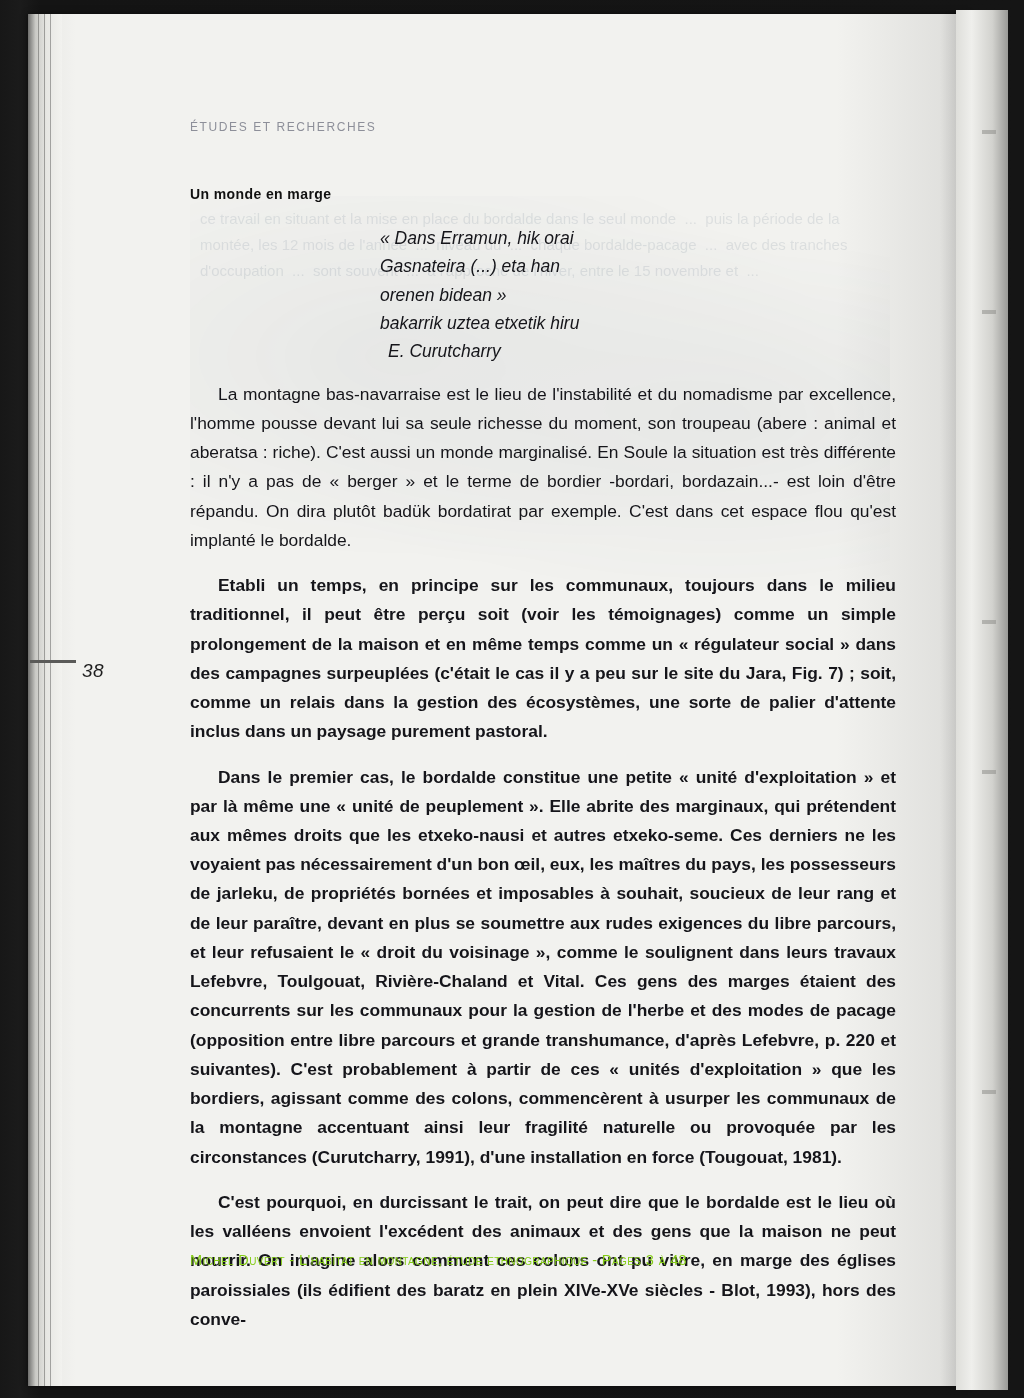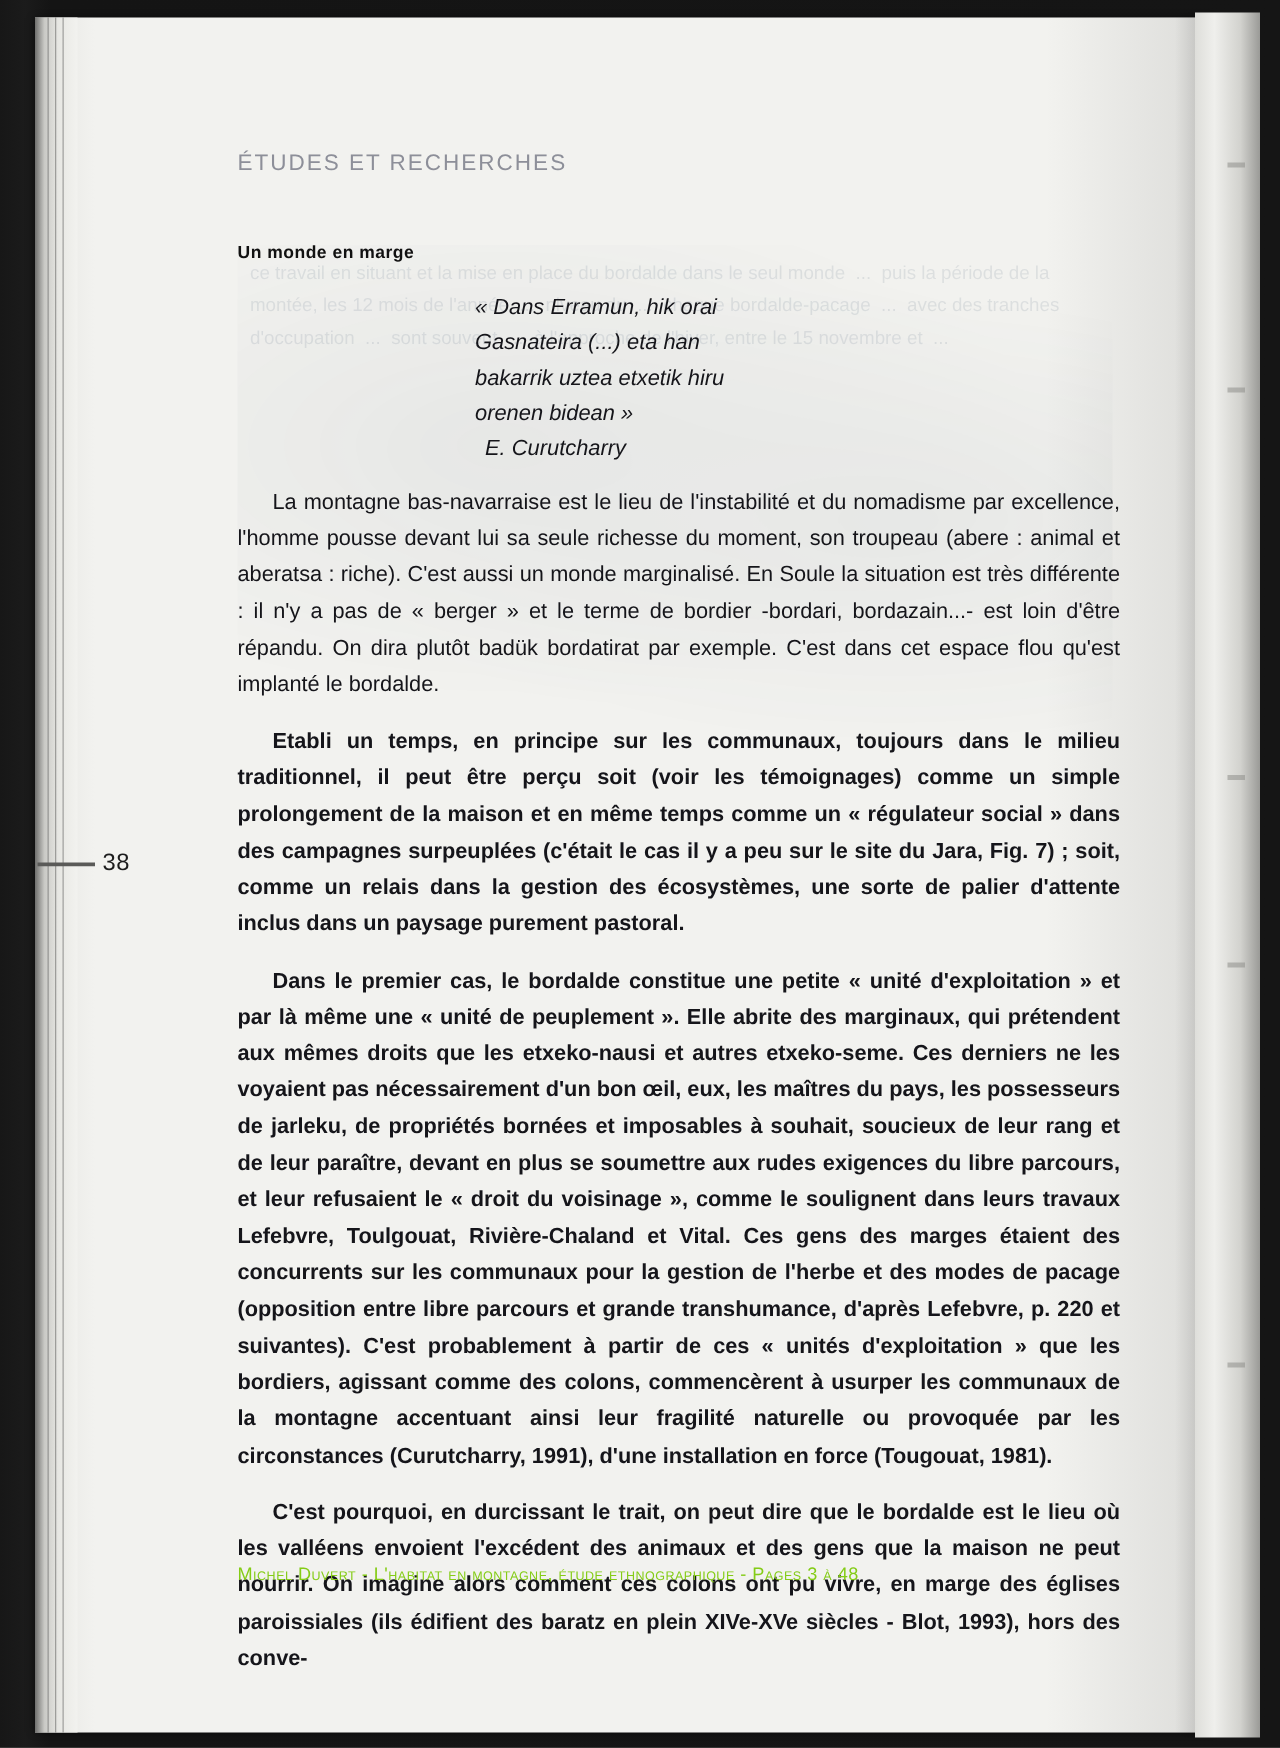--- a/index.html
+++ b/index.html
@@ -92,24 +92,24 @@
     width: 14px;
     height: 4px;
     background: #8e8e8b;
     opacity: .55;
   }
 
   
   .folio-marker {
     position: absolute;
     left: 30px;
-    top: 680px;
+    top: 660px;
     display: flex;
-    align-items: center;
     gap: 6px;
+    font-style: italic;
   }
   .folio-dash {
     width: 46px;
     height: 3px;
     background: #5a5a58;
   }
   .folio-num {
     font-family: "Liberation Sans", sans-serif;
     font-size: 19px;
     color: #1d1d1d;
@@ -120,21 +120,21 @@
   .content {
     position: absolute;
     left: 190px;
     top: 120px;
     width: 706px;
     color: #141414;
   }
 
   .running-head {
     font-family: "Liberation Sans", sans-serif;
-    font-size: 18px;
+    font-size: 12px;
     letter-spacing: 1.6px;
     color: #8d8f99;
     text-transform: uppercase;
     font-variant: small-caps;
     margin-bottom: 52px;
   }
 
   h2.section-title {
     font-family: "Liberation Sans", sans-serif;
     font-size: 14px;
@@ -240,22 +240,22 @@
   <div class="ghost-lines">ce travail en situant et la mise en place du bordalde dans le seul monde  ...  puis la période de la montée, les 12 mois de l'année  ...  niveau du  ...  chaque bordalde-pacage  ...  avec des tranches d'occupation  ...  sont souvent  ...  à l'approche de l'hiver, entre le 15 novembre et  ...</div>
 
   <div class="content">
     <div class="running-head">Études et recherches</div>
 
     <h2 class="section-title">Un monde en marge</h2>
 
     <div class="epigraph">
       <div>« Dans Erramun, hik orai</div>
       <div>Gasnateira (...) eta han</div>
+      <div>orenen bidean »</div>
       <div>bakarrik uztea etxetik hiru</div>
-      <div>orenen bidean »</div>
       <span class="attrib">E. Curutcharry</span>
     </div>
 
     <p class="body">La montagne bas-navarraise est le lieu de l'instabilité et du nomadisme par excellence, l'homme pousse devant lui sa seule richesse du moment, son troupeau (abere : animal et aberatsa : riche). C'est aussi un monde marginalisé. En Soule la situation est très différente : il n'y a pas de « berger » et le terme de bordier -bordari, bordazain...- est loin d'être répandu. On dira plutôt badük bordatirat par exemple. C'est dans cet espace flou qu'est implanté le bordalde.</p>
     <p class="body">Etabli un temps, en principe sur les communaux, toujours dans le milieu traditionnel, il peut être perçu soit (voir les témoignages) comme un simple prolongement de la maison et en même temps comme un « régulateur social » dans des campagnes surpeuplées (c'était le cas il y a peu sur le site du Jara, Fig. 7) ; soit, comme un relais dans la gestion des écosystèmes, une sorte de palier d'attente inclus dans un paysage purement pastoral.</p>
     <p class="body">Dans le premier cas, le bordalde constitue une petite « unité d'exploitation » et par là même une « unité de peuplement ». Elle abrite des marginaux, qui prétendent aux mêmes droits que les etxeko-nausi et autres etxeko-seme. Ces derniers ne les voyaient pas nécessairement d'un bon œil, eux, les maîtres du pays, les possesseurs de jarleku, de propriétés bornées et imposables à souhait, soucieux de leur rang et de leur paraître, devant en plus se soumettre aux rudes exigences du libre parcours, et leur refusaient le « droit du voisinage », comme le soulignent dans leurs travaux Lefebvre, Toulgouat, Rivière-Chaland et Vital. Ces gens des marges étaient des concurrents sur les communaux pour la gestion de l'herbe et des modes de pacage (opposition entre libre parcours et grande transhumance, d'après Lefebvre, p. 220 et suivantes). C'est probablement à partir de ces « unités d'exploitation » que les bordiers, agissant comme des colons, commencèrent à usurper les communaux de la montagne accentuant ainsi leur fragilité naturelle ou provoquée par les circonstances (Curutcharry, 1991), d'une installation en force (Tougouat, 1981).</p>
     <p class="body">C'est pourquoi, en durcissant le trait, on peut dire que le bordalde est le lieu où les valléens envoient l'excédent des animaux et des gens que la maison ne peut nourrir. On imagine alors comment ces colons ont pu vivre, en marge des églises paroissiales (ils édifient des baratz en plein XIVe-XVe siècles - Blot, 1993), hors des conve-</p>
   </div>
 
   <div class="footline">Michel Duvert - L'habitat en montagne, étude ethnographique - Pages 3 à 48</div>

